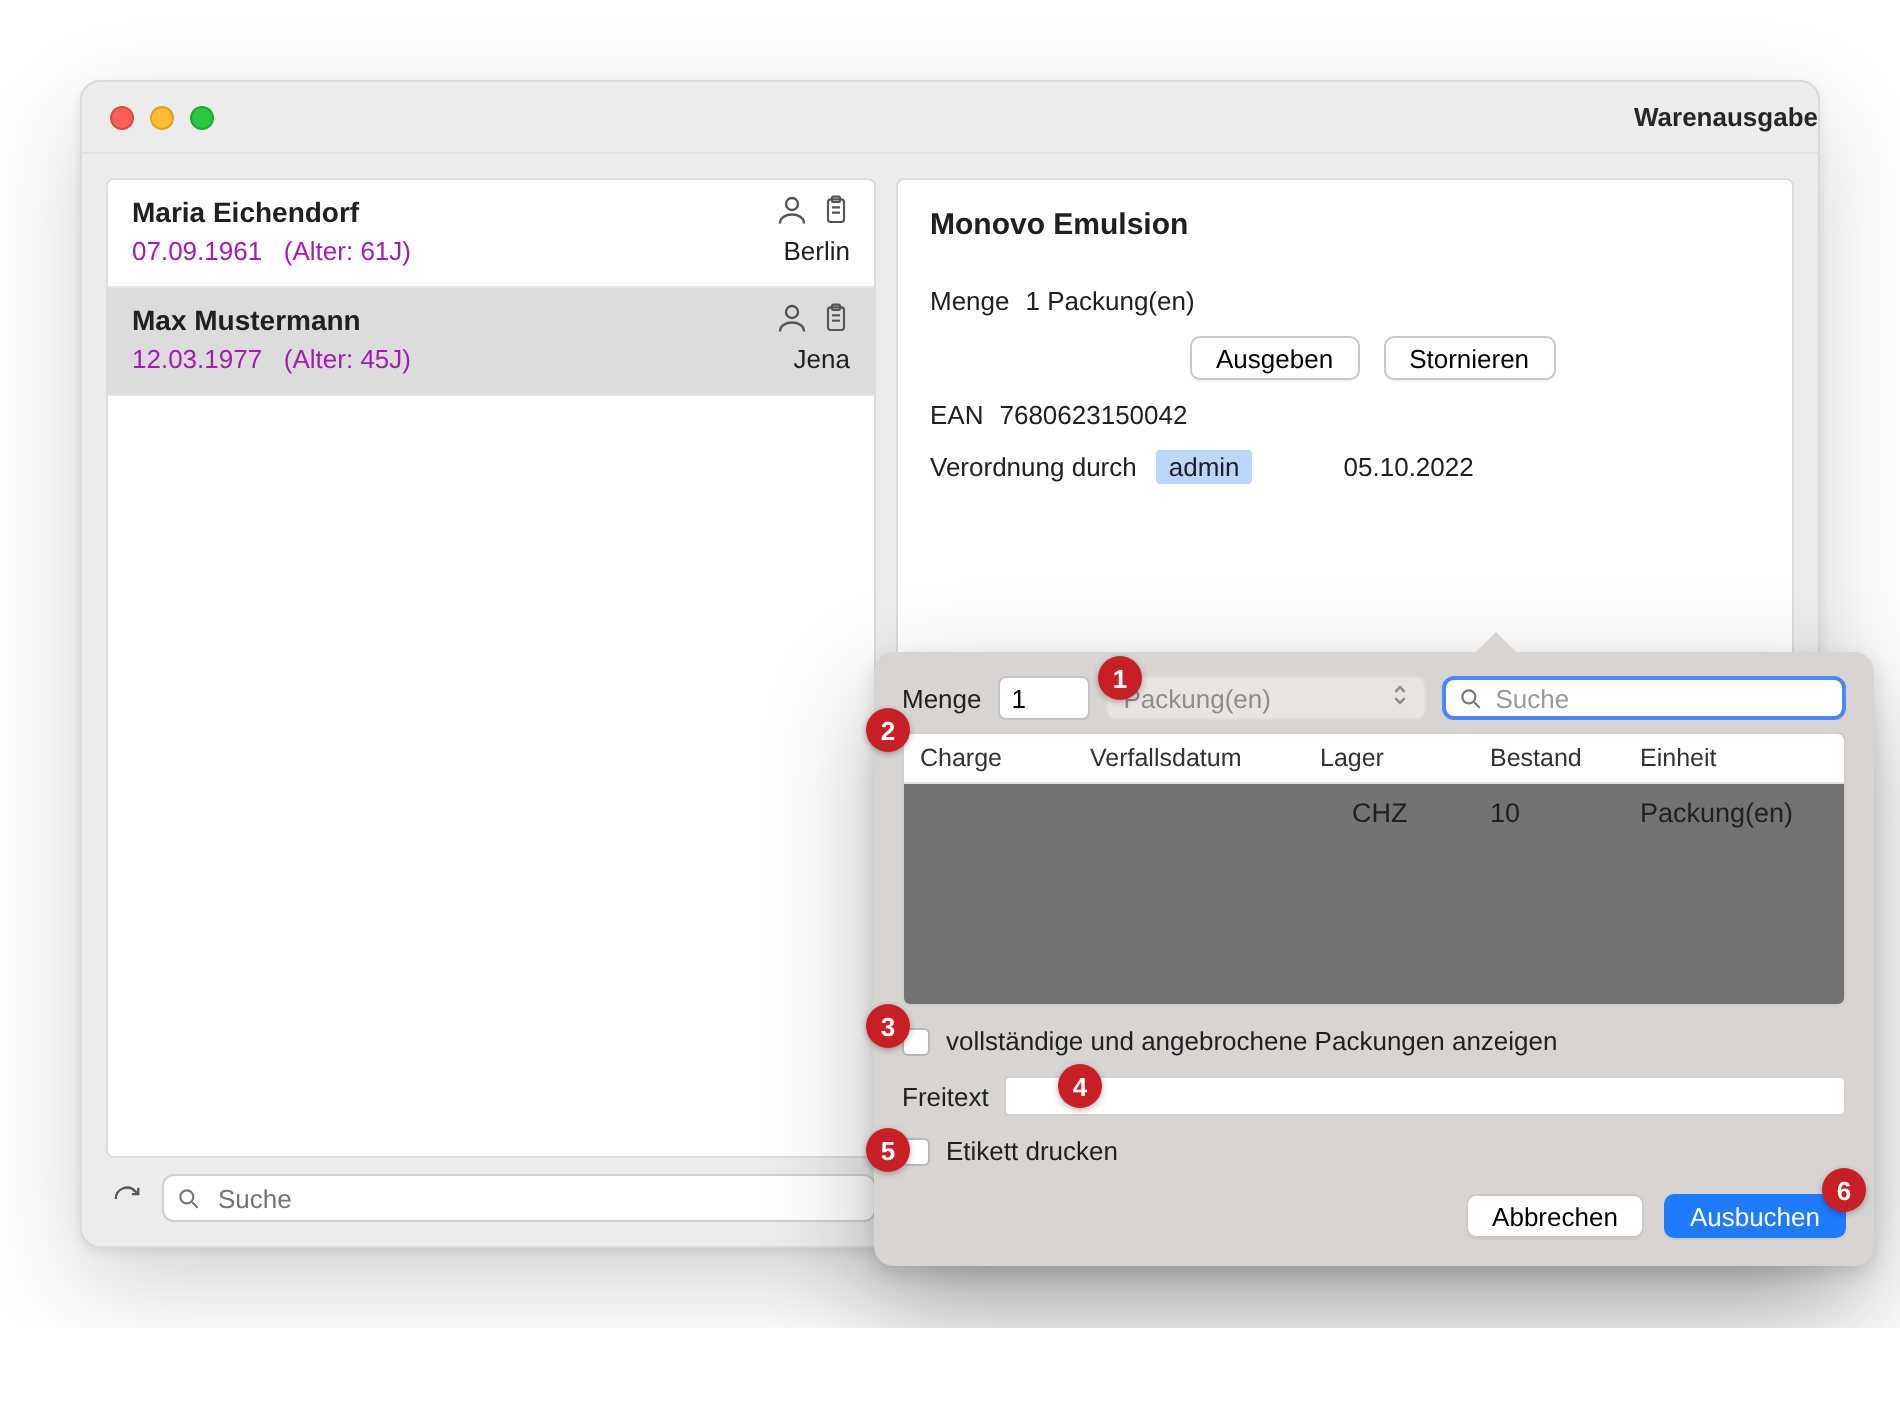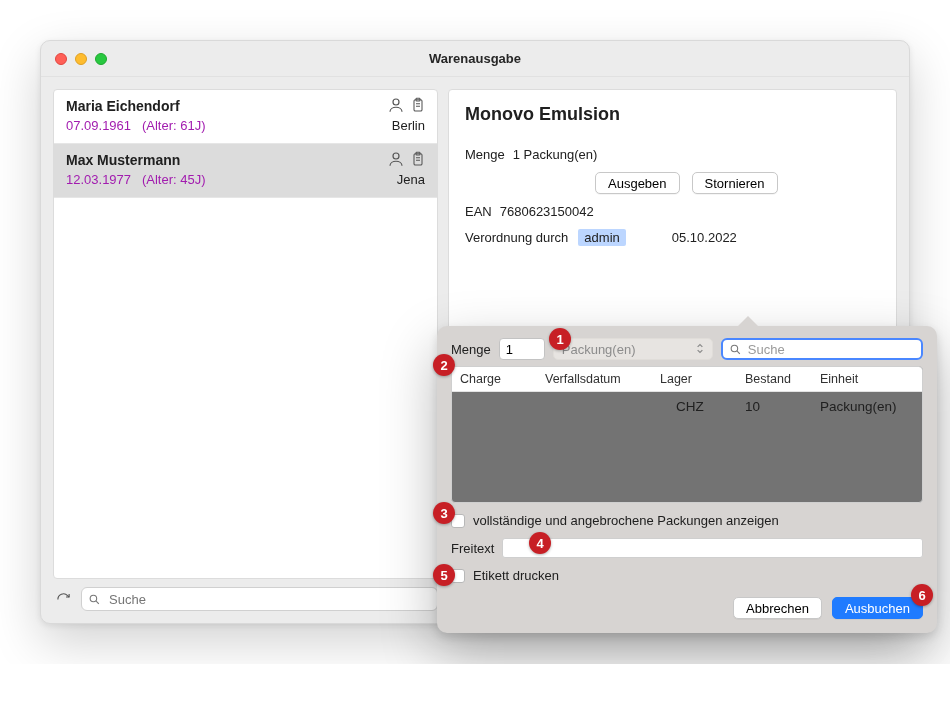--- a/index.html
+++ b/index.html
@@ -33,21 +33,21 @@
     position: absolute;
     left: 14px;
     top: 12px;
   }
   .dot { width: 12px; height: 12px; border-radius: 50%; }
   .dot.red { background: #ff5f57; border: .5px solid #e14640; }
   .dot.yellow { background: #febc2e; border: .5px solid #dfa023; }
   .dot.green { background: #28c840; border: .5px solid #1fa92f; }
   .titlebar-title {
     flex: 1;
-    text-align: center;
+    text-align: right;
     font-weight: 600;
     font-size: 13px;
     color: #262626;
   }
   .content {
     display: flex;
     gap: 10px;
     padding: 12px 12px 12px 12px;
   }
   .left-panel {
@@ -97,21 +97,21 @@
 
   .right-panel {
     flex: 1;
     background: #fff;
     border: 1px solid #dcdcdc;
     border-radius: 4px;
     padding: 14px 16px;
     position: relative;
     min-height: 490px;
   }
-  .product-title { font-weight: 700; font-size: 18px; margin-bottom: 22px; }
+  .product-title { font-weight: 700; font-size: 15px; margin-bottom: 22px; }
   .kv { display: flex; align-items: center; gap: 8px; font-size: 13px; margin-bottom: 10px; }
   .kv .label { flex: 0 0 auto; }
   .btn {
     background: #fff;
     border: 1px solid #c8c8c8;
     border-radius: 5px;
     height: 22px;
     padding: 0 12px;
     font-size: 13px;
     box-shadow: 0 1px 0 rgba(0,0,0,.04);

